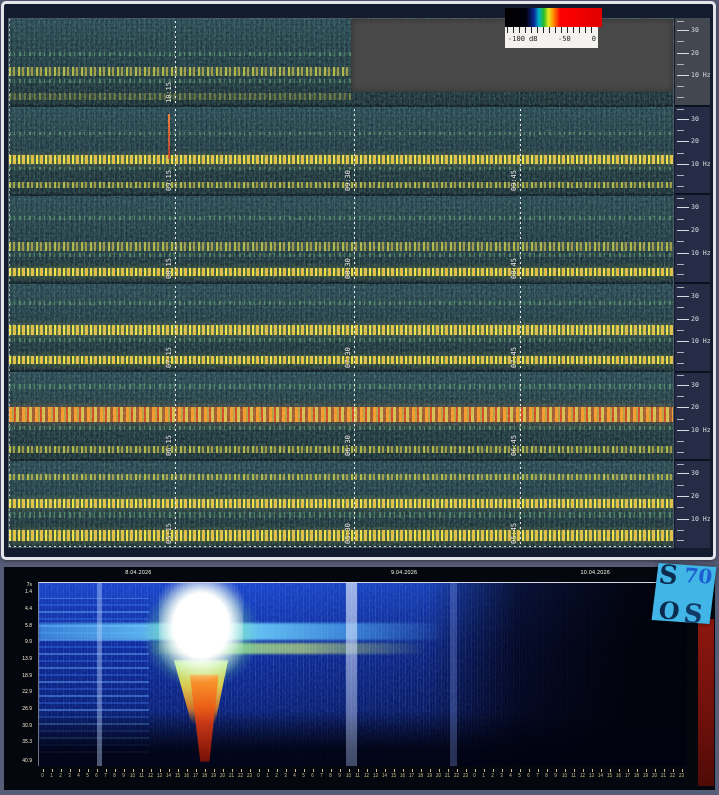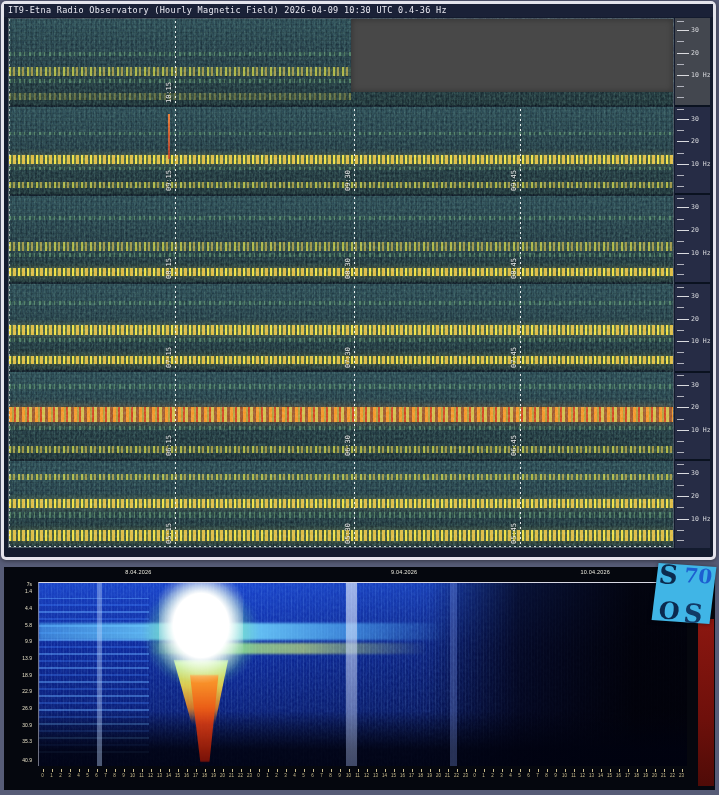--- a/index.html
+++ b/index.html
@@ -97,21 +97,20 @@
   .logo .l1{left:2px;top:-4px;font-size:26px}
   .logo .l2{right:3px;top:-2px;font-size:20px;color:#1d5fd0}
   .logo .l3{left:6px;bottom:-4px;font-size:24px}
   .logo .l4{right:8px;bottom:-6px;font-size:26px;color:#123a66}
 </style>
 </head>
 <body>
 
 <div class="top-panel">
   <div class="tp-inner">
-    <div class="title-bar">IT9-Etna Radio Observatory (Hourly Magnetic Field) 2026-04-09 10:30 UTC 0.4-36 Hz</div>
     <div class="plot-wrap">
       <div class="strips">
           <div class="strip">
             <div class="band b-gl" style="top: 38%; height: 5%; right: 48.5%;"></div>
             <div class="band b-ym" style="top: 56%; height: 10%; right: 48.5%;"></div>
             <div class="band b-gl" style="top: 70%; height: 4%; right: 48.5%;"></div>
             <div class="band b-yd" style="top: 86%; height: 8%; right: 48.5%;"></div>
             <div class="qline" style="left: 25%;"></div>
             <div class="qlabel" style="left: 25%;">10:15</div>
             <div class="nodata" style="left: 51.5%;"></div>
@@ -294,20 +293,29 @@
               <div class="dash"></div>
               <span class="lb">10 Hz</span>
             </div>
             <div class="mtick" style="top: 3%;"></div>
             <div class="mtick" style="top: 27%;"></div>
             <div class="mtick" style="top: 53%;"></div>
             <div class="mtick" style="top: 79%;"></div>
             <div class="mtick" style="top: 91%;"></div>
           </div>
         </div>
+      <div class="legend">
+        <div class="legend-grad"></div>
+        <div class="legend-ruler">
+          <div class="ticks"></div>
+          <span class="lg-min">-100 dB</span>
+          <span class="lg-mid">-50</span>
+          <span class="lg-max">0</span>
+        </div>
+      </div>
     </div>
   </div>
 </div>
 
 <div class="bottom-panel">
   <div class="date-row">
       <span style="left: 15.5%;">8.04.2026</span>
       <span style="left: 56.5%;">9.04.2026</span>
       <span style="left: 86%;">10.04.2026</span>
     </div>

